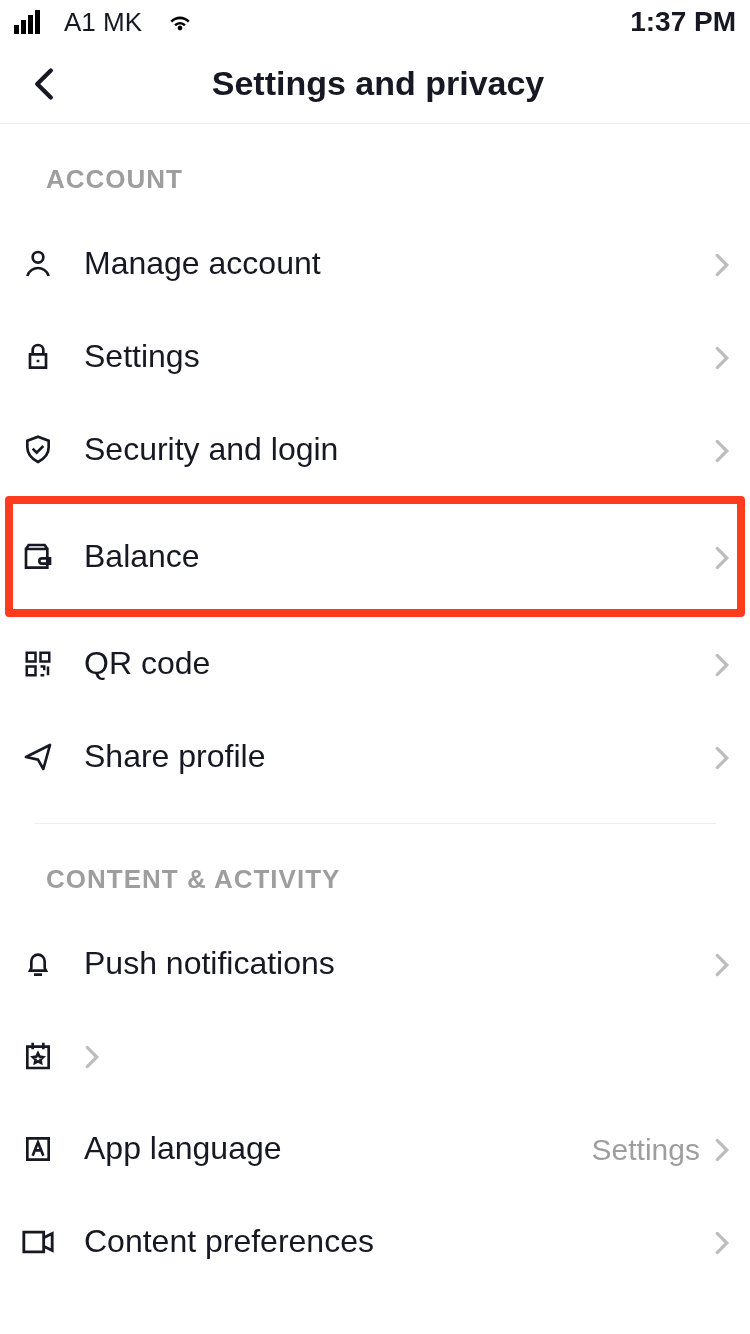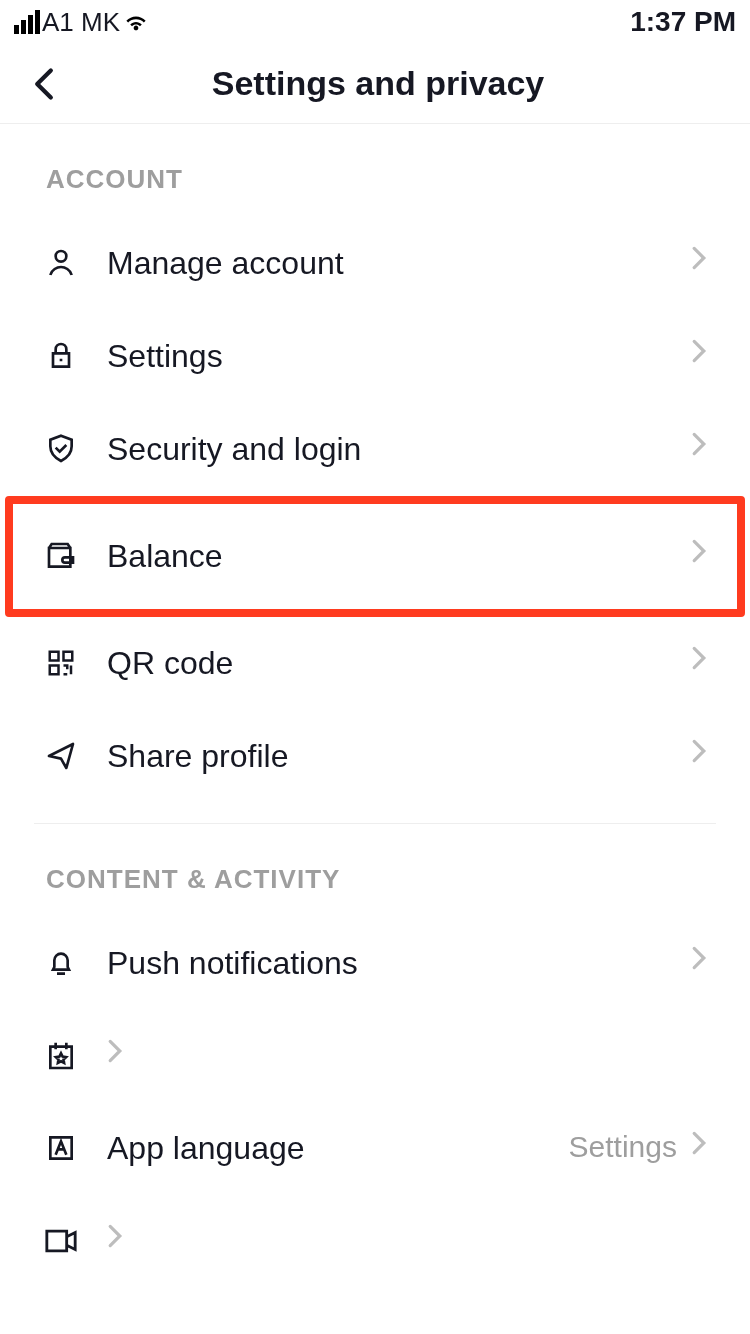--- a/index.html
+++ b/index.html
@@ -13,21 +13,21 @@
   }
   .status-bar {
     display: flex;
     justify-content: space-between;
     align-items: center;
     height: 44px;
     padding: 0 14px;
     font-size: 26px;
     font-weight: 500;
   }
-  .status-left, .status-right { display: flex; align-items: center; gap: 2px; }
+  .status-left, .status-right { display: flex; align-items: center; gap: 24px; }
   .status-center { font-weight:600; font-size:28px;}
   .signal-bars { display:flex; align-items:flex-end; gap:2px;}
   .signal-bars span { width:5px; background:#000; display:block;}
   .signal-bars span:nth-child(1){height:9px;}
   .signal-bars span:nth-child(2){height:14px;}
   .signal-bars span:nth-child(3){height:19px;}
   .signal-bars span:nth-child(4){height:24px;}
   .battery { display:flex; align-items:center;}
   .battery-body{
     width:48px;height:22px;border:2px solid #999;border-radius:5px;
@@ -43,22 +43,22 @@
   .header-title { font-size:34px; font-weight:700; }
   .section-title {
     padding: 40px 34px 22px 34px;
     color:#9e9e9e;
     font-size:26px;
     font-weight:600;
     letter-spacing:1px;
     margin-left:12px;
   }
   .list-item {
-    display:flex; align-items:flex-start;
-    padding: 28px 43px;
+    display:flex; align-items:flex-end;
+    padding: 28px 20px;
     cursor:pointer;
     position:relative;
   }
   .list-item .icon { width:36px; height:36px; margin-right:28px; display:flex; align-items:center; justify-content:center; color:#161823;}
   .list-item .label { font-size:32px; font-weight:400; flex:1; }
   .list-item .value { font-size:30px; color:#9e9e9e; margin-right:14px;}
   .list-item .chevron { color:#bdbdbd; }
   .divider { height:1px; background:#eee; margin:20px 34px 0 34px;}
   .highlight-box {
     position:absolute;
@@ -213,16 +213,17 @@
         <path fill="none" stroke="#bdbdbd" stroke-width="2" stroke-linecap="round" d="M2 2l6 6-6 6"></path>
       </svg></span>
 </div>
 
 <div class="list-item">
   <span class="icon">
     <svg width="34" height="28" viewBox="0 0 24 18">
         <path fill="none" stroke="#161823" stroke-width="2" d="M2 2h14v14H2zM16 6l6-3v12l-6-3"></path>
       </svg>
   </span>
+  <span class="label">Content preferences</span>
   <span class="chevron"><svg width="16" height="26" viewBox="0 0 10 16">
         <path fill="none" stroke="#bdbdbd" stroke-width="2" stroke-linecap="round" d="M2 2l6 6-6 6"></path>
       </svg></span>
 </div>
 
 </body></html>

